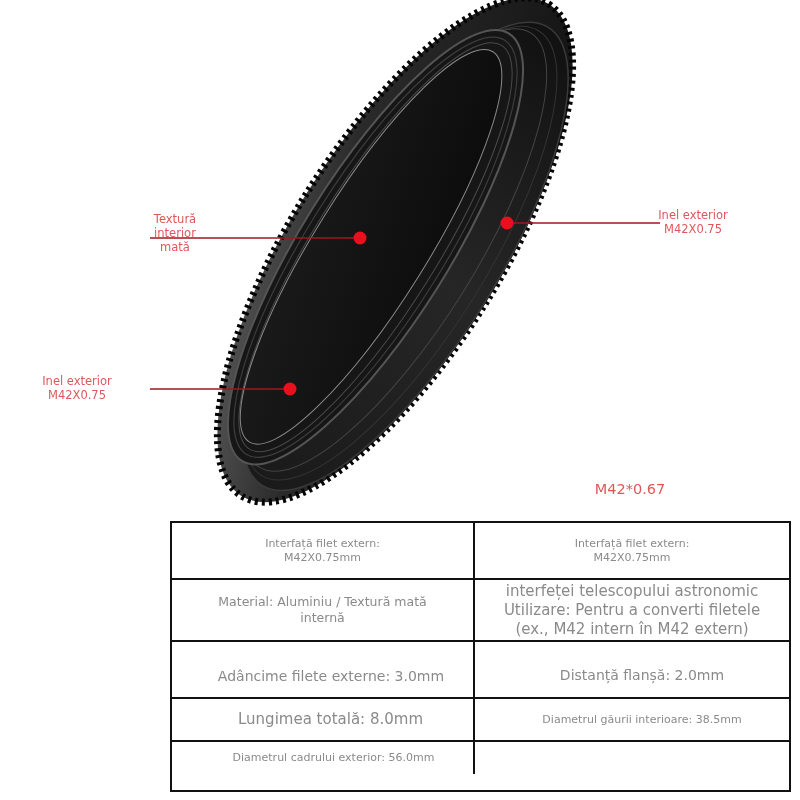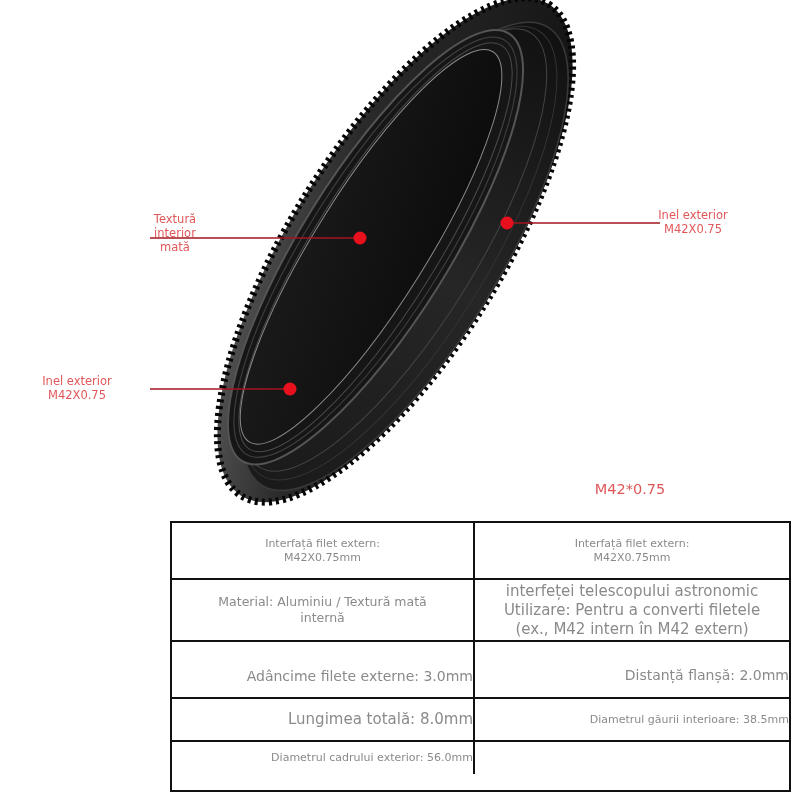--- a/index.html
+++ b/index.html
@@ -10,21 +10,21 @@
   .title { position: absolute; left: 480px; top: 480px; width: 300px; text-align: center; color: #e0575a; font-size: 14.5px; line-height: 18px; }
   .title span { display: block; }
   .spec-table { position: absolute; left: 170px; top: 521px; width: 621px; height: 271px; box-sizing: border-box; border: 2.5px solid #111; border-collapse: collapse; }
   .row { position: absolute; left: 0; right: 0; box-sizing: border-box; border-bottom: 2px solid #111; }
   .row.last { border-bottom: none; }
   .cell { position: absolute; top: 0; bottom: 0; display: flex; flex-direction: column; justify-content: center; box-sizing: border-box; color: #8a8a8a; }
   .cell.left { left: 0; width: 303px; border-right: 2px solid #111; }
   .cell.right { left: 303px; right: 0; }
   .cell span { display: block; }
   .c-center { align-items: center; text-align: left; }
-  .c-start { align-items: flex-end; text-align: left; }
+  .c-start { align-items: center; text-align: left; }
   .fs-s { font-size: 11px; line-height: 14px; }
   .fs-m { font-size: 12.5px; line-height: 16px; }
   .fs-l { font-size: 14px; line-height: 18px; }
   .fs-xl { font-size: 15px; line-height: 19px; }
 </style>
 </head>
 <body>
 
 <svg class="ring-svg" viewBox="0 0 800 520" xmlns="http://www.w3.org/2000/svg">
   <defs>
@@ -85,21 +85,21 @@
 <div class="callout-label" style="left:648px; top:208px; width:90px;">
   <span>Inel exterior</span>
   <span>M42X0.75</span>
 </div>
 <div class="callout-label" style="left:32px; top:374px; width:90px;">
   <span>Inel exterior</span>
   <span>M42X0.75</span>
 </div>
 
 <div class="title">
-  <span>M42*0.75</span>
+  <span>M42*0.67</span>
 </div>
 
 <div class="spec-table">
 
   <div class="row" style="top:0; height:57px;">
     <div class="cell left c-center fs-s">
       <span>Interfață filet extern:</span>
       <span>M42X0.75mm</span>
     </div>
     <div class="cell right c-center fs-s">

